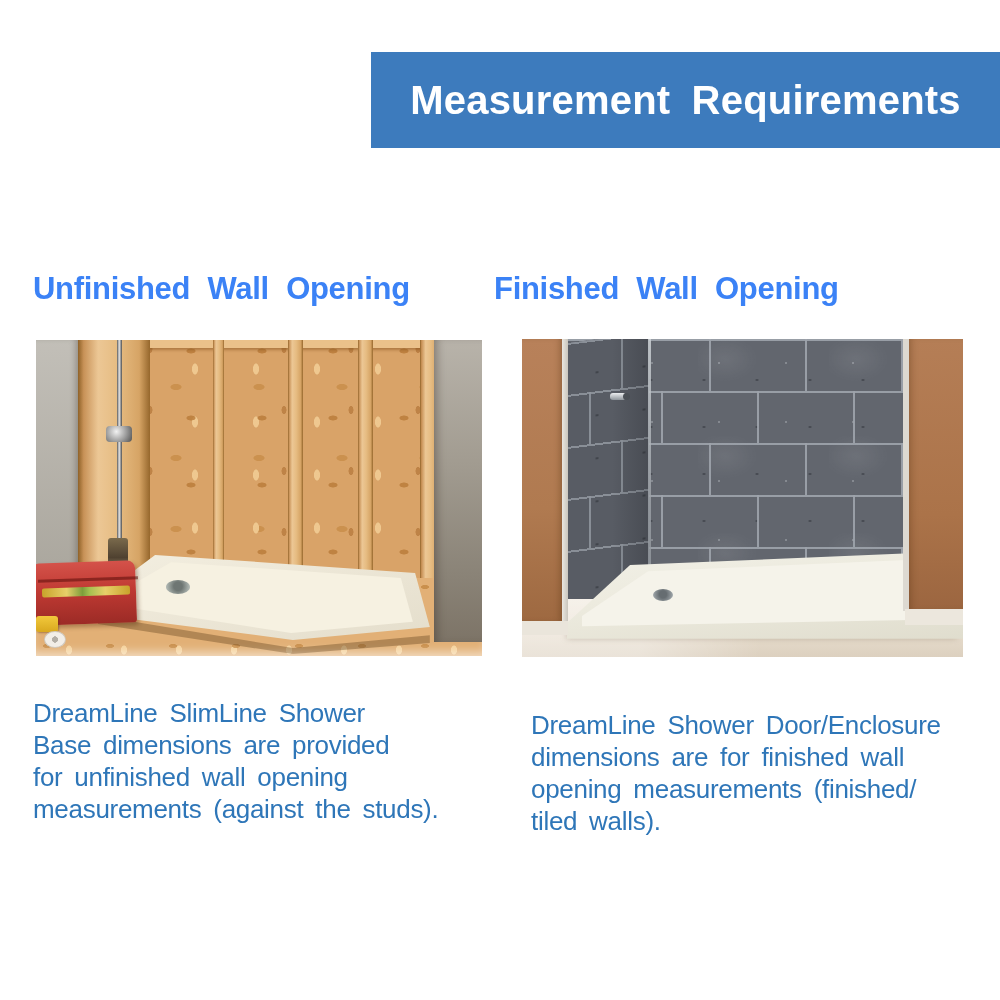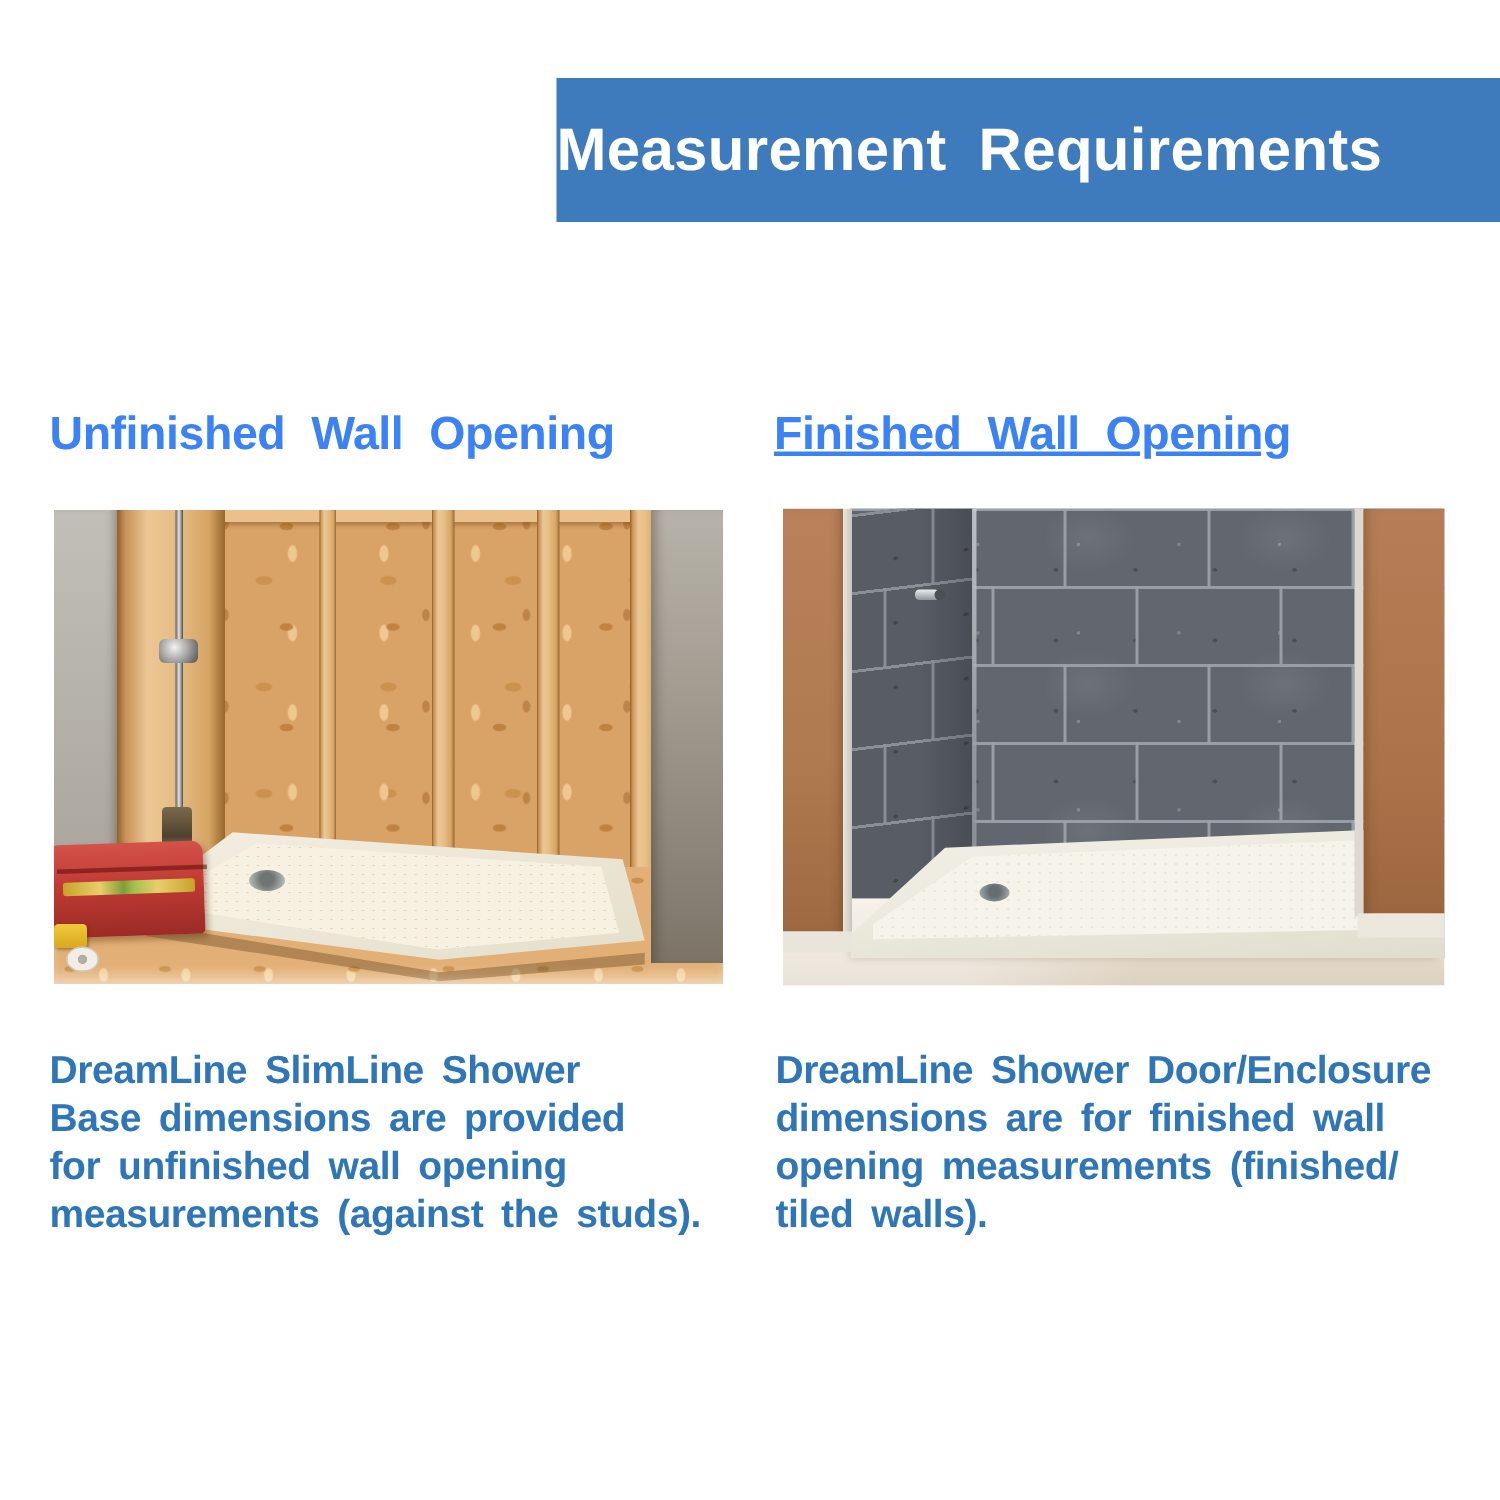--- a/index.html
+++ b/index.html
@@ -1,34 +1,34 @@
 <!DOCTYPE html>
 <html><head>
 <meta charset="utf-8">
 <style>
   html,body{margin:0;padding:0;background:#fff;}
   body{font-family:"Liberation Sans", sans-serif;}
   .page{position:relative;width:1000px;height:1000px;background:#ffffff;overflow:hidden;}
 
   
   .banner{position:absolute;left:371px;top:52px;width:629px;height:96px;background:#3d7bbd;
-          display:flex;align-items:center;}
+          display:flex;align-items:center;justify-content:center;}
   .banner-title{color:#ffffff;font-size:40px;font-weight:bold;letter-spacing:0.2px;word-spacing:10px;}
 
   
   .heading{position:absolute;top:271px;margin:0;font-size:31px;font-weight:bold;color:#3b82f6;
            letter-spacing:-0.3px;word-spacing:9px;}
   .heading-left{left:33px;}
-  .heading-right{left:516px;text-decoration:underline;}
-
-  
-  .caption{position:absolute;top:697px;margin:0;font-size:26px;font-weight:bold;color:#2e76b8;
+  .heading-right{left:494px;}
+
+  
+  .caption{position:absolute;top:697px;margin:0;font-size:26px;font-weight:normal;color:#2e76b8;
            line-height:32px;letter-spacing:-0.3px;word-spacing:5px;white-space:pre;}
   .caption-left{left:33px;}
-  .caption-right{left:517px;}
+  .caption-right{left:531px;margin-top:12px;}
 
   
   .photo{position:absolute;overflow:hidden;}
   .photo-left{left:36px;top:340px;width:446px;height:316px;}
   .photo-right{left:522px;top:339px;width:441px;height:318px;}
   .photo *{position:absolute;}
 
   
   .osb{left:0;top:0;right:0;bottom:0;
     background-color:#d9a368;

